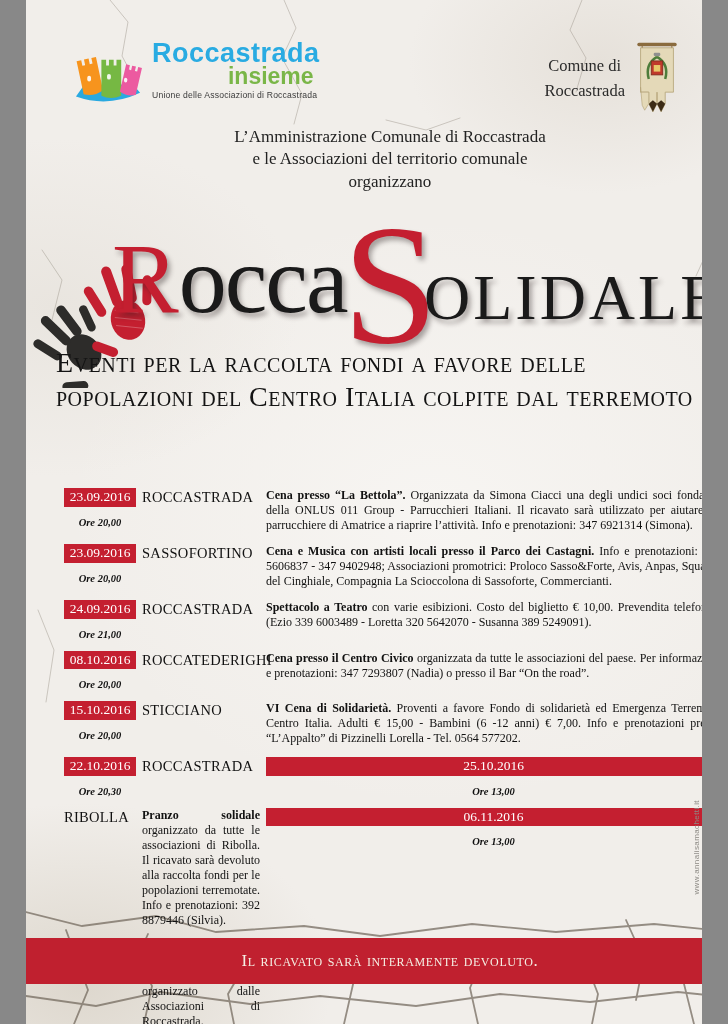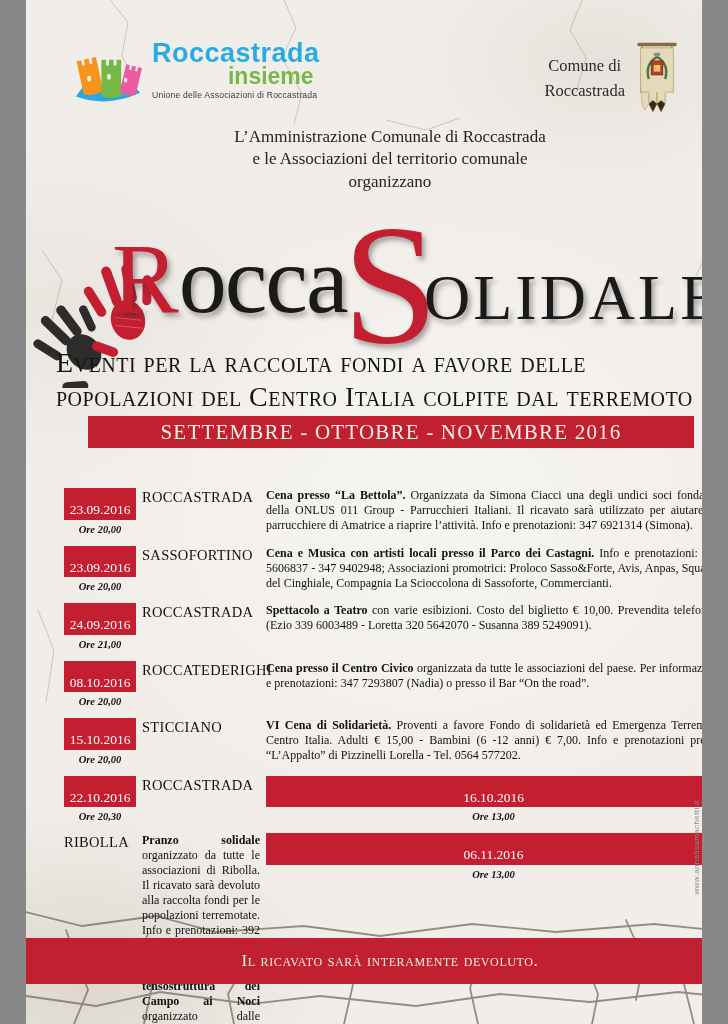--- a/index.html
+++ b/index.html
@@ -47,22 +47,22 @@
     font-size:28px;line-height:1.22;letter-spacing:.5px;color:#141414;}
   .period-bar{left:62px;top:416px;width:606px;height:32px;background:#c0202f;
     color:#f7f1e8;display:flex;align-items:center;justify-content:center;
     font-size:21px;letter-spacing:1.2px;}
 
   
   .events{left:38px;top:488px;width:657px;display:grid;
     grid-template-columns:72px 118px 1fr;column-gap:6px;row-gap:11px;}
   .ev-date{text-align:center;}
   .badge{display:block;background:#c41f30;color:#fff;font-size:13.5px;
-    padding:14px 2px 2px;line-height:1.15;}
-  .time{display:block;font-size:10.5px;font-weight:bold;font-style:italic;margin-top:4px;color:#111;}
+    padding:1px 2px 2px;line-height:1.15;}
+  .time{display:block;font-size:10.5px;font-weight:bold;font-style:italic;margin-top:10px;color:#111;}
   .ev-place{font-size:14.5px;letter-spacing:.3px;padding-top:1px;color:#111;}
   .ev-desc{font-size:12px;line-height:15px;text-align:justify;color:#111;}
   .ev-desc b{font-weight:bold;}
 
   
   .footer-bar{left:0;top:938px;width:728px;height:46px;background:#c0202f;
     display:flex;flex-direction:column;align-items:center;justify-content:center;
     color:#f5efe4;font-variant:small-caps;font-size:17px;line-height:1.25;letter-spacing:.6px;}
 
   
@@ -183,21 +183,20 @@
       <span class="t-occa t-shadow">occa</span>
       <span class="t-S t-red t-shadow">S</span>
   </div>
   <div class="layer olidale t-shadow">OLIDALE</div>
 
   <div class="layer subtitle">
     <div>Eventi per la raccolta fondi a favore delle</div>
     <div>popolazioni del Centro Italia colpite dal terremoto</div>
   </div>
 
-  <div class="layer period-bar">SETTEMBRE - OTTOBRE - NOVEMBRE 2016</div>
 
   <main class="layer events">
 
     <div class="ev-date">
       <span class="badge">23.09.2016</span>
       <span class="time">Ore 20,00</span>
     </div>
     <div class="ev-place">ROCCASTRADA</div>
     <div class="ev-desc"><b>Cena presso “La Bettola”.</b><span> Organizzata da Simona Ciacci una degli undici soci fondatori della ONLUS 011 Group - Parrucchieri Italiani. Il ricavato sarà utilizzato per aiutare un parrucchiere di Amatrice a riaprire l’attività. Info e prenotazioni: 347 6921314 (Simona).</span></div>
 
@@ -229,21 +228,21 @@
     <div class="ev-place">STICCIANO</div>
     <div class="ev-desc"><b>VI Cena di Solidarietà.</b><span> Proventi a favore Fondo di solidarietà ed Emergenza Terremoto Centro Italia. Adulti € 15,00 - Bambini (6 -12 anni) € 7,00. Info e prenotazioni presso “L’Appalto” di Pizzinelli Lorella - Tel. 0564 577202.</span></div>
 
     <div class="ev-date">
       <span class="badge">22.10.2016</span>
       <span class="time">Ore 20,30</span>
     </div>
     <div class="ev-place">ROCCASTRADA</div>
 
     <div class="ev-date">
-      <span class="badge">16.10.2016</span>
+      <span class="badge">25.10.2016</span>
       <span class="time">Ore 13,00</span>
     </div>
     <div class="ev-place">RIBOLLA</div>
     <div class="ev-desc"><b>Pranzo solidale</b><span> organizzato da tutte le associazioni di Ribolla. Il ricavato sarà devoluto alla raccolta fondi per le popolazioni terremotate. Info e prenotazioni: 392 8879446 (Silvia).</span></div>
 
     <div class="ev-date">
       <span class="badge">06.11.2016</span>
       <span class="time">Ore 13,00</span>
     </div>
     <div class="ev-place">ROCCASTRADA</div>

